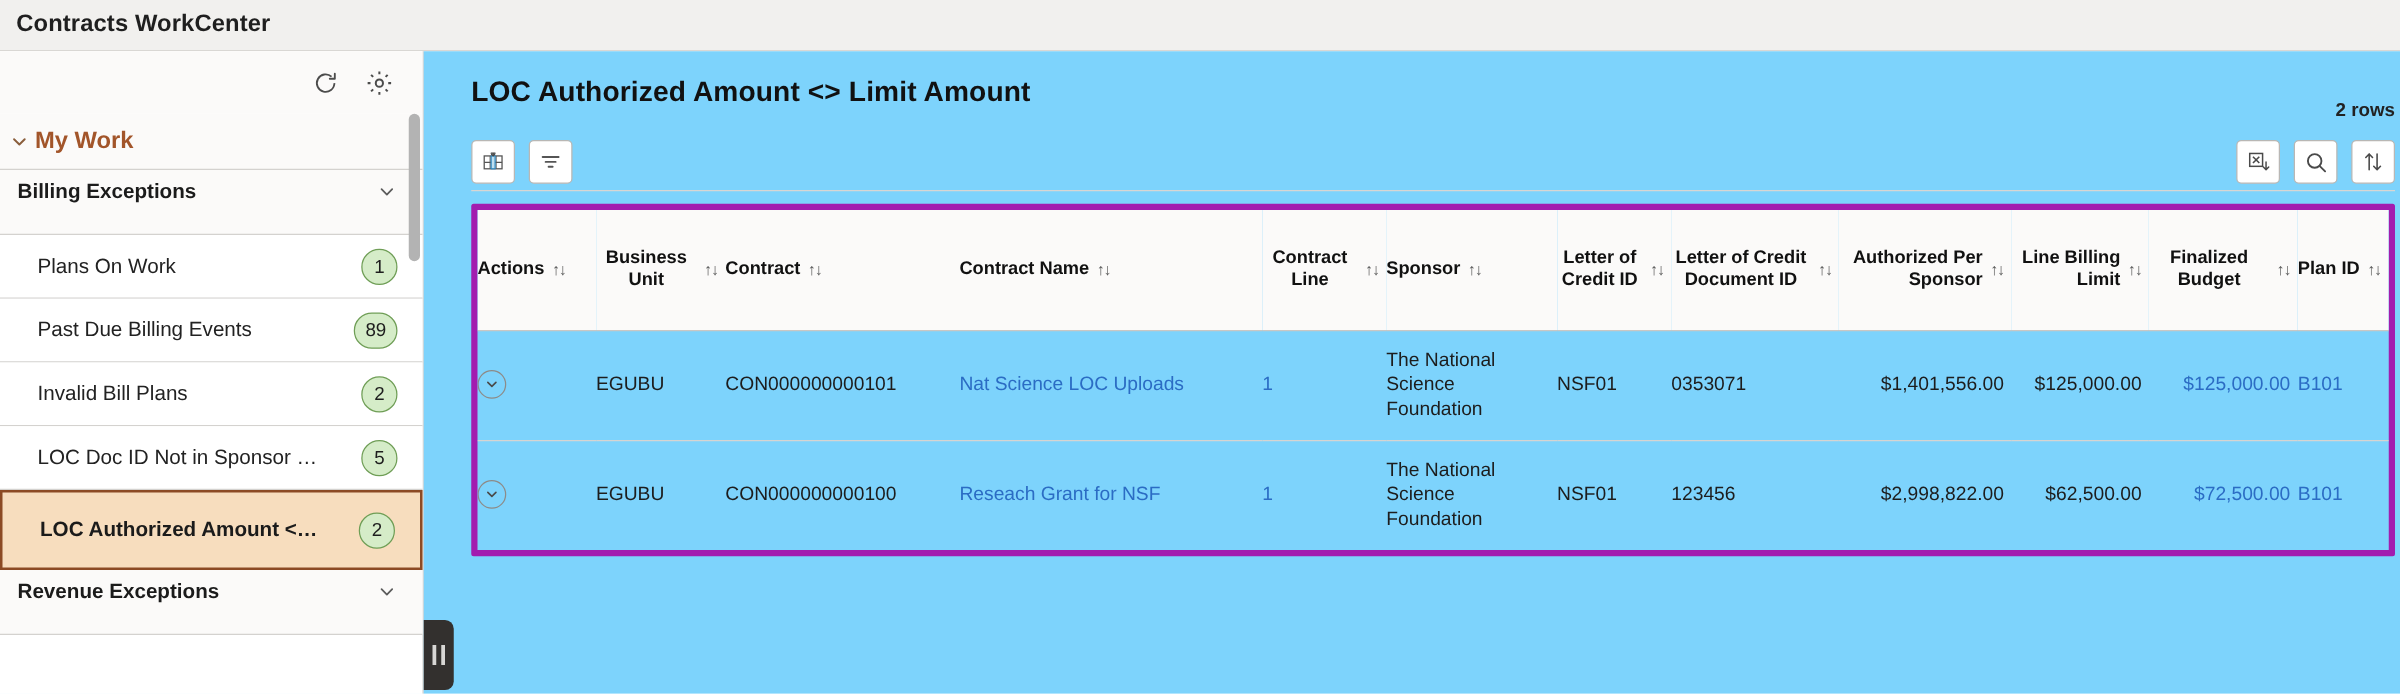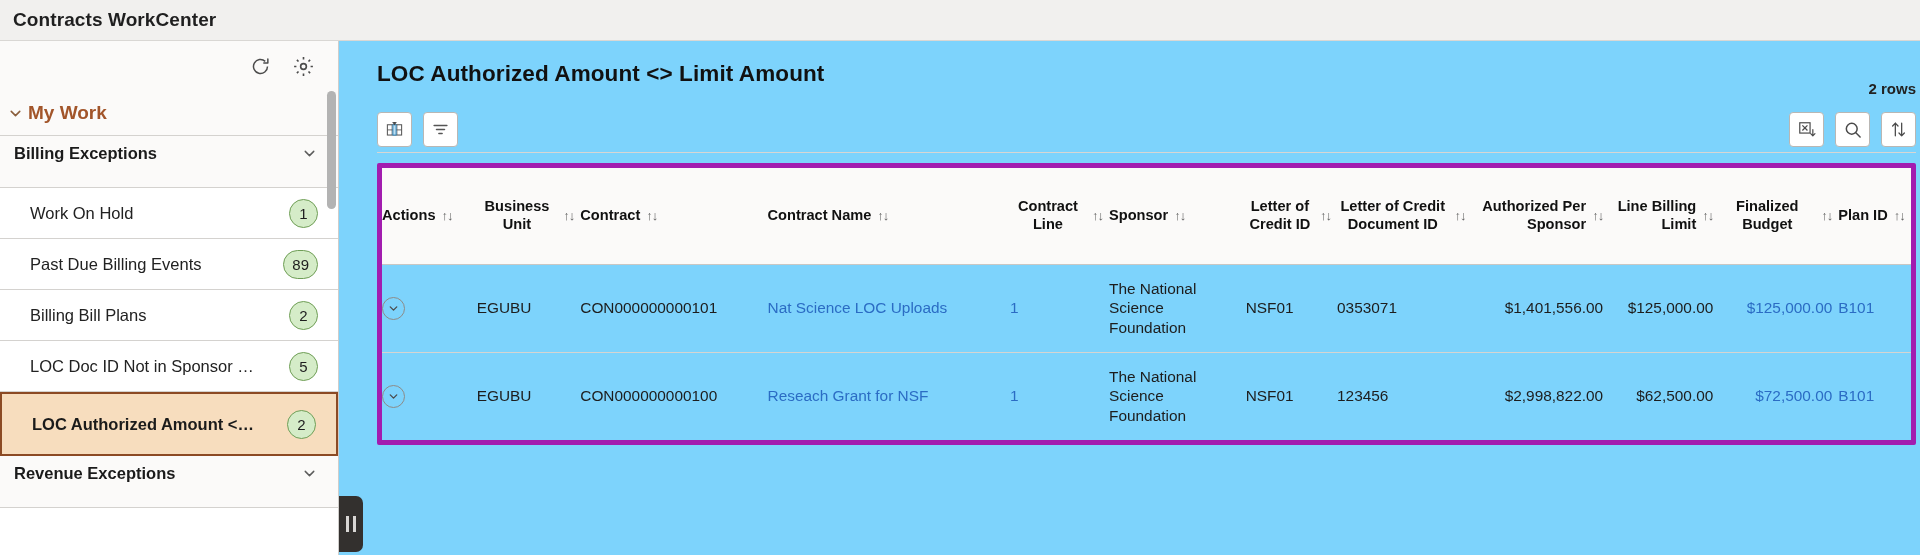--- a/index.html
+++ b/index.html
@@ -336,29 +336,29 @@
     <div class="group-header">
       <span class="group-label">Billing Exceptions</span>
       <span class="group-caret">
         <svg width="17" height="17" viewBox="0 0 24 24" fill="none" stroke="#5c5c5c" stroke-width="2" stroke-linecap="round" stroke-linejoin="round">
             <path d="M6 9l6 6 6-6"></path>
           </svg>
       </span>
     </div>
 
     <div class="nav-item">
-      <span class="nav-label">Work On Hold</span>
+      <span class="nav-label">Plans On Work</span>
       <span class="badge">1</span>
     </div>
     <div class="nav-item">
       <span class="nav-label">Past Due Billing Events</span>
       <span class="badge">89</span>
     </div>
     <div class="nav-item">
-      <span class="nav-label">Billing Bill Plans</span>
+      <span class="nav-label">Invalid Bill Plans</span>
       <span class="badge">2</span>
     </div>
     <div class="nav-item">
       <span class="nav-label">LOC Doc ID Not in Sponsor …</span>
       <span class="badge">5</span>
     </div>
     <div class="nav-item selected">
       <span class="nav-label">LOC Authorized Amount &lt;…</span>
       <span class="badge">2</span>
     </div>

